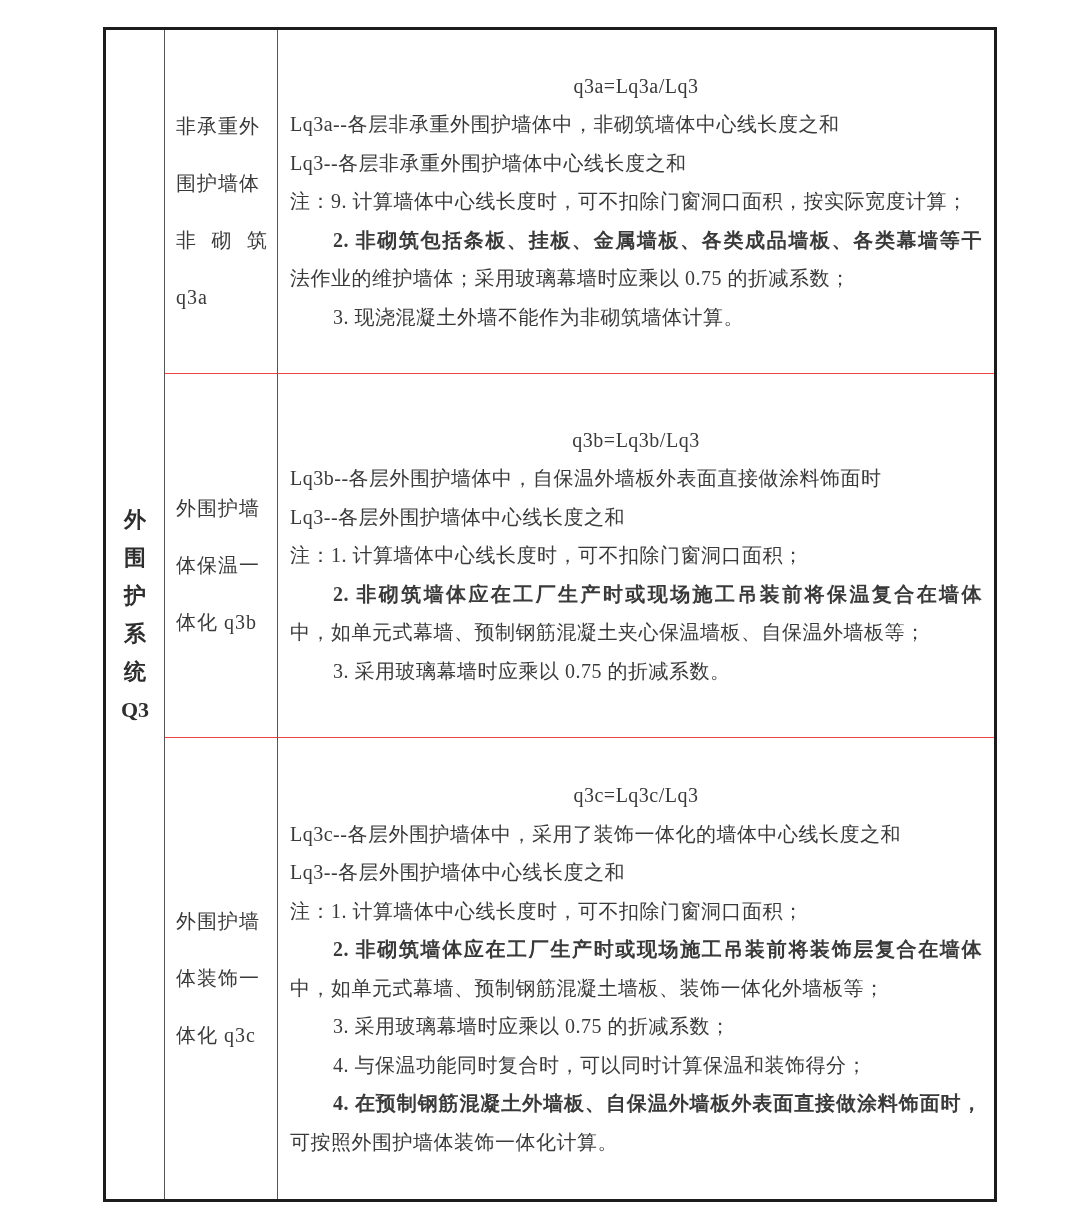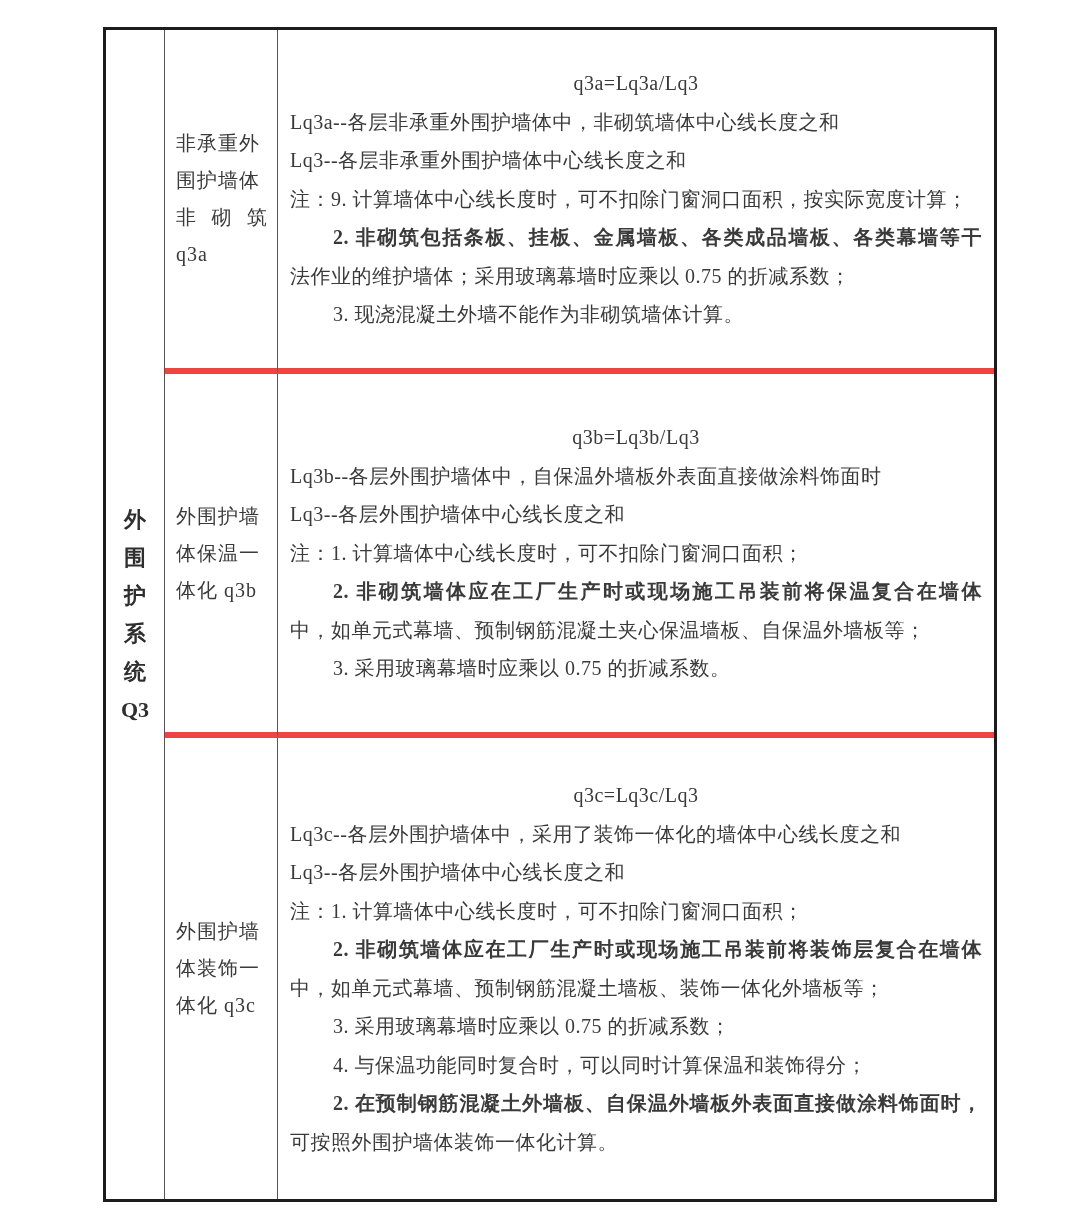--- a/index.html
+++ b/index.html
@@ -15,24 +15,25 @@
     grid-template-rows:344px 364px 1fr;
   }
   .cell { box-sizing:border-box; display:flex; flex-direction:column; justify-content:center; }
   .cell-group {
     grid-column:1; grid-row:1/4; border-right:1px solid #555;
     align-items:center;
   }
   .gchar { font-size:22px; font-weight:700; line-height:38px; color:#2e2e2e; letter-spacing:0; }
   .cell-label { grid-column:2; border-right:1px solid #555; padding:0 10px 0 11px; }
   .cell-content { grid-column:3; padding:0 12px; }
-  .hdiv { border-bottom:6px solid #ef4444; }
+  .hdiv { border-bottom:1px solid #ef4444; }
   .lline {
     font-size:20px; line-height:37px; letter-spacing:1px; color:#3a3a3a;
     white-space:nowrap;
+    margin-top:20px;
   }
   .lstretch { white-space:normal; text-align:justify; text-align-last:justify; text-justify:inter-character; letter-spacing:0; }
   .bline {
     font-size:20px; line-height:38.5px; letter-spacing:0.5px; color:#3a3a3a;
     white-space:nowrap;
   }
   .center { text-align:center; letter-spacing:0.5px; }
   .indent { padding-left:43px; }
   .stretch { white-space:normal; text-align:justify; text-align-last:justify; text-justify:inter-character; overflow:hidden; max-height:38.5px;font-weight:bold; }
 </style>
@@ -92,18 +93,18 @@
 
     <div class="cell cell-content" style="grid-row:3">
       <div class="bline center">q3c=Lq3c/Lq3</div>
       <div class="bline">Lq3c--各层外围护墙体中，采用了装饰一体化的墙体中心线长度之和</div>
       <div class="bline">Lq3--各层外围护墙体中心线长度之和</div>
       <div class="bline">注：1. 计算墙体中心线长度时，可不扣除门窗洞口面积；</div>
       <div class="bline indent stretch">2. 非砌筑墙体应在工厂生产时或现场施工吊装前将装饰层复合在墙体</div>
       <div class="bline">中，如单元式幕墙、预制钢筋混凝土墙板、装饰一体化外墙板等；</div>
       <div class="bline indent">3. 采用玻璃幕墙时应乘以 0.75 的折减系数；</div>
       <div class="bline indent">4. 与保温功能同时复合时，可以同时计算保温和装饰得分；</div>
-      <div class="bline indent stretch">2. 在预制钢筋混凝土外墙板、自保温外墙板外表面直接做涂料饰面时，</div>
+      <div class="bline indent stretch">4. 在预制钢筋混凝土外墙板、自保温外墙板外表面直接做涂料饰面时，</div>
       <div class="bline">可按照外围护墙体装饰一体化计算。</div>
     </div>
 
   </div>
 </div>
 
 </body></html>

